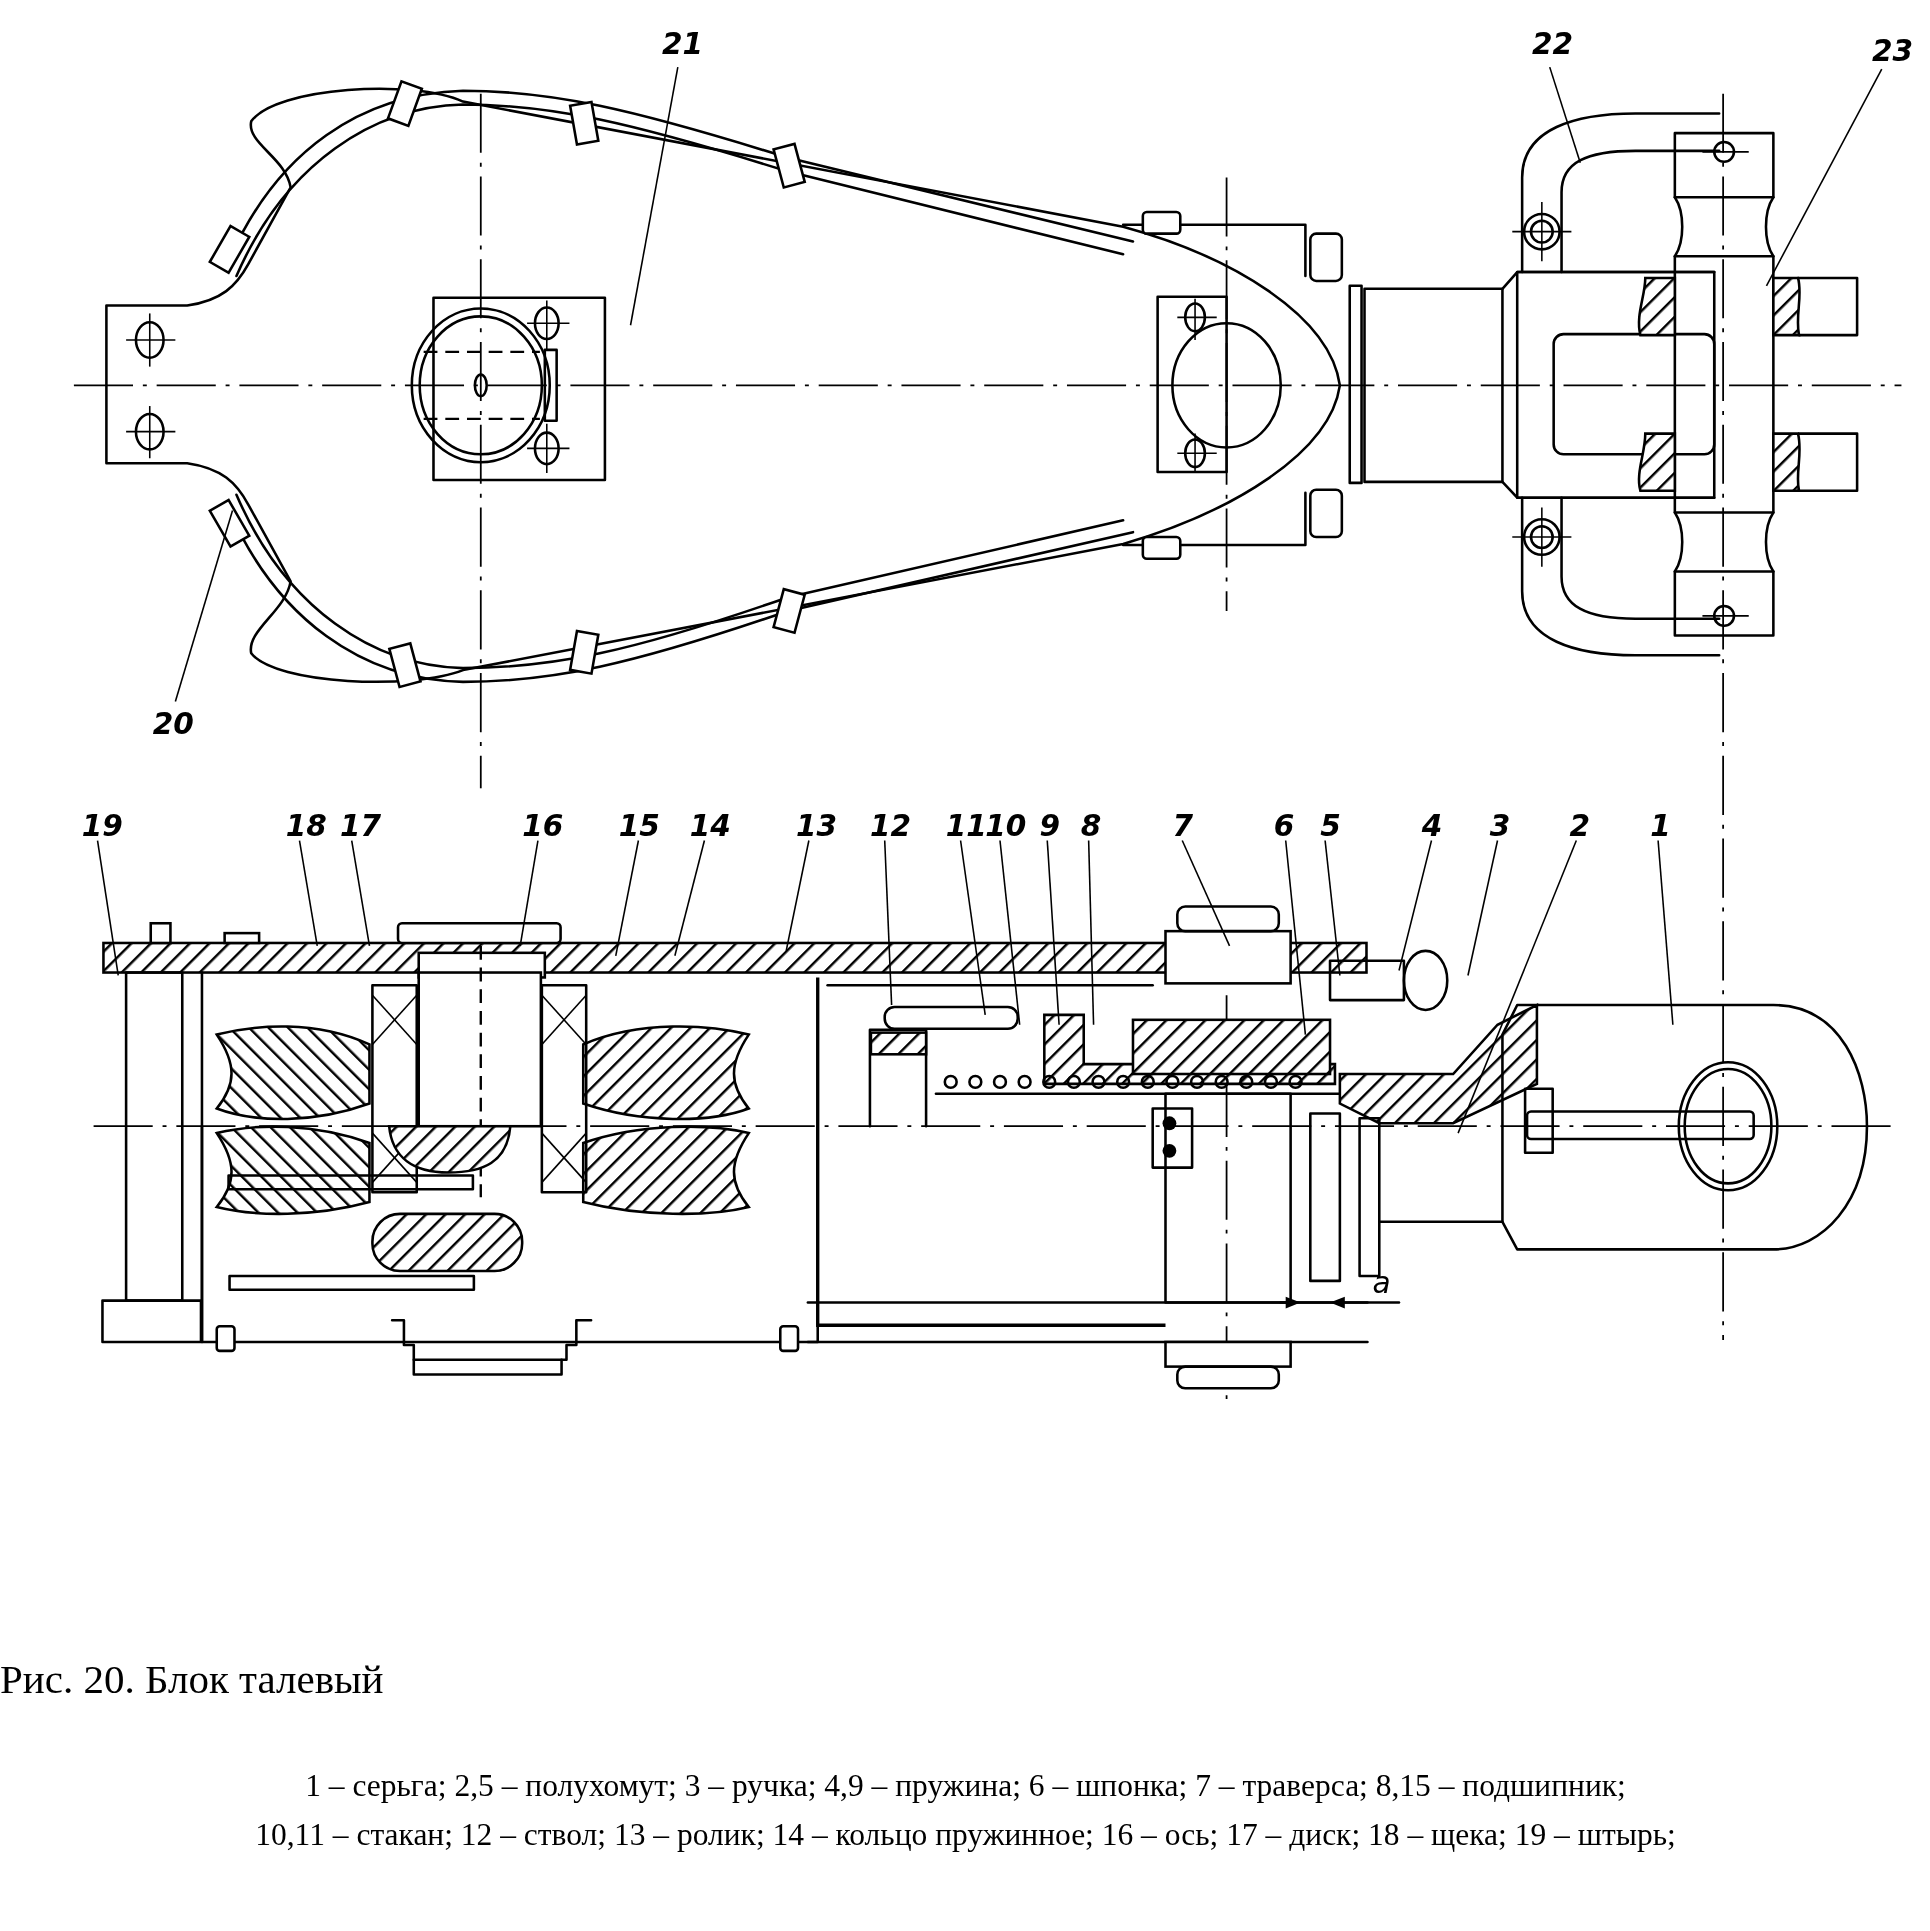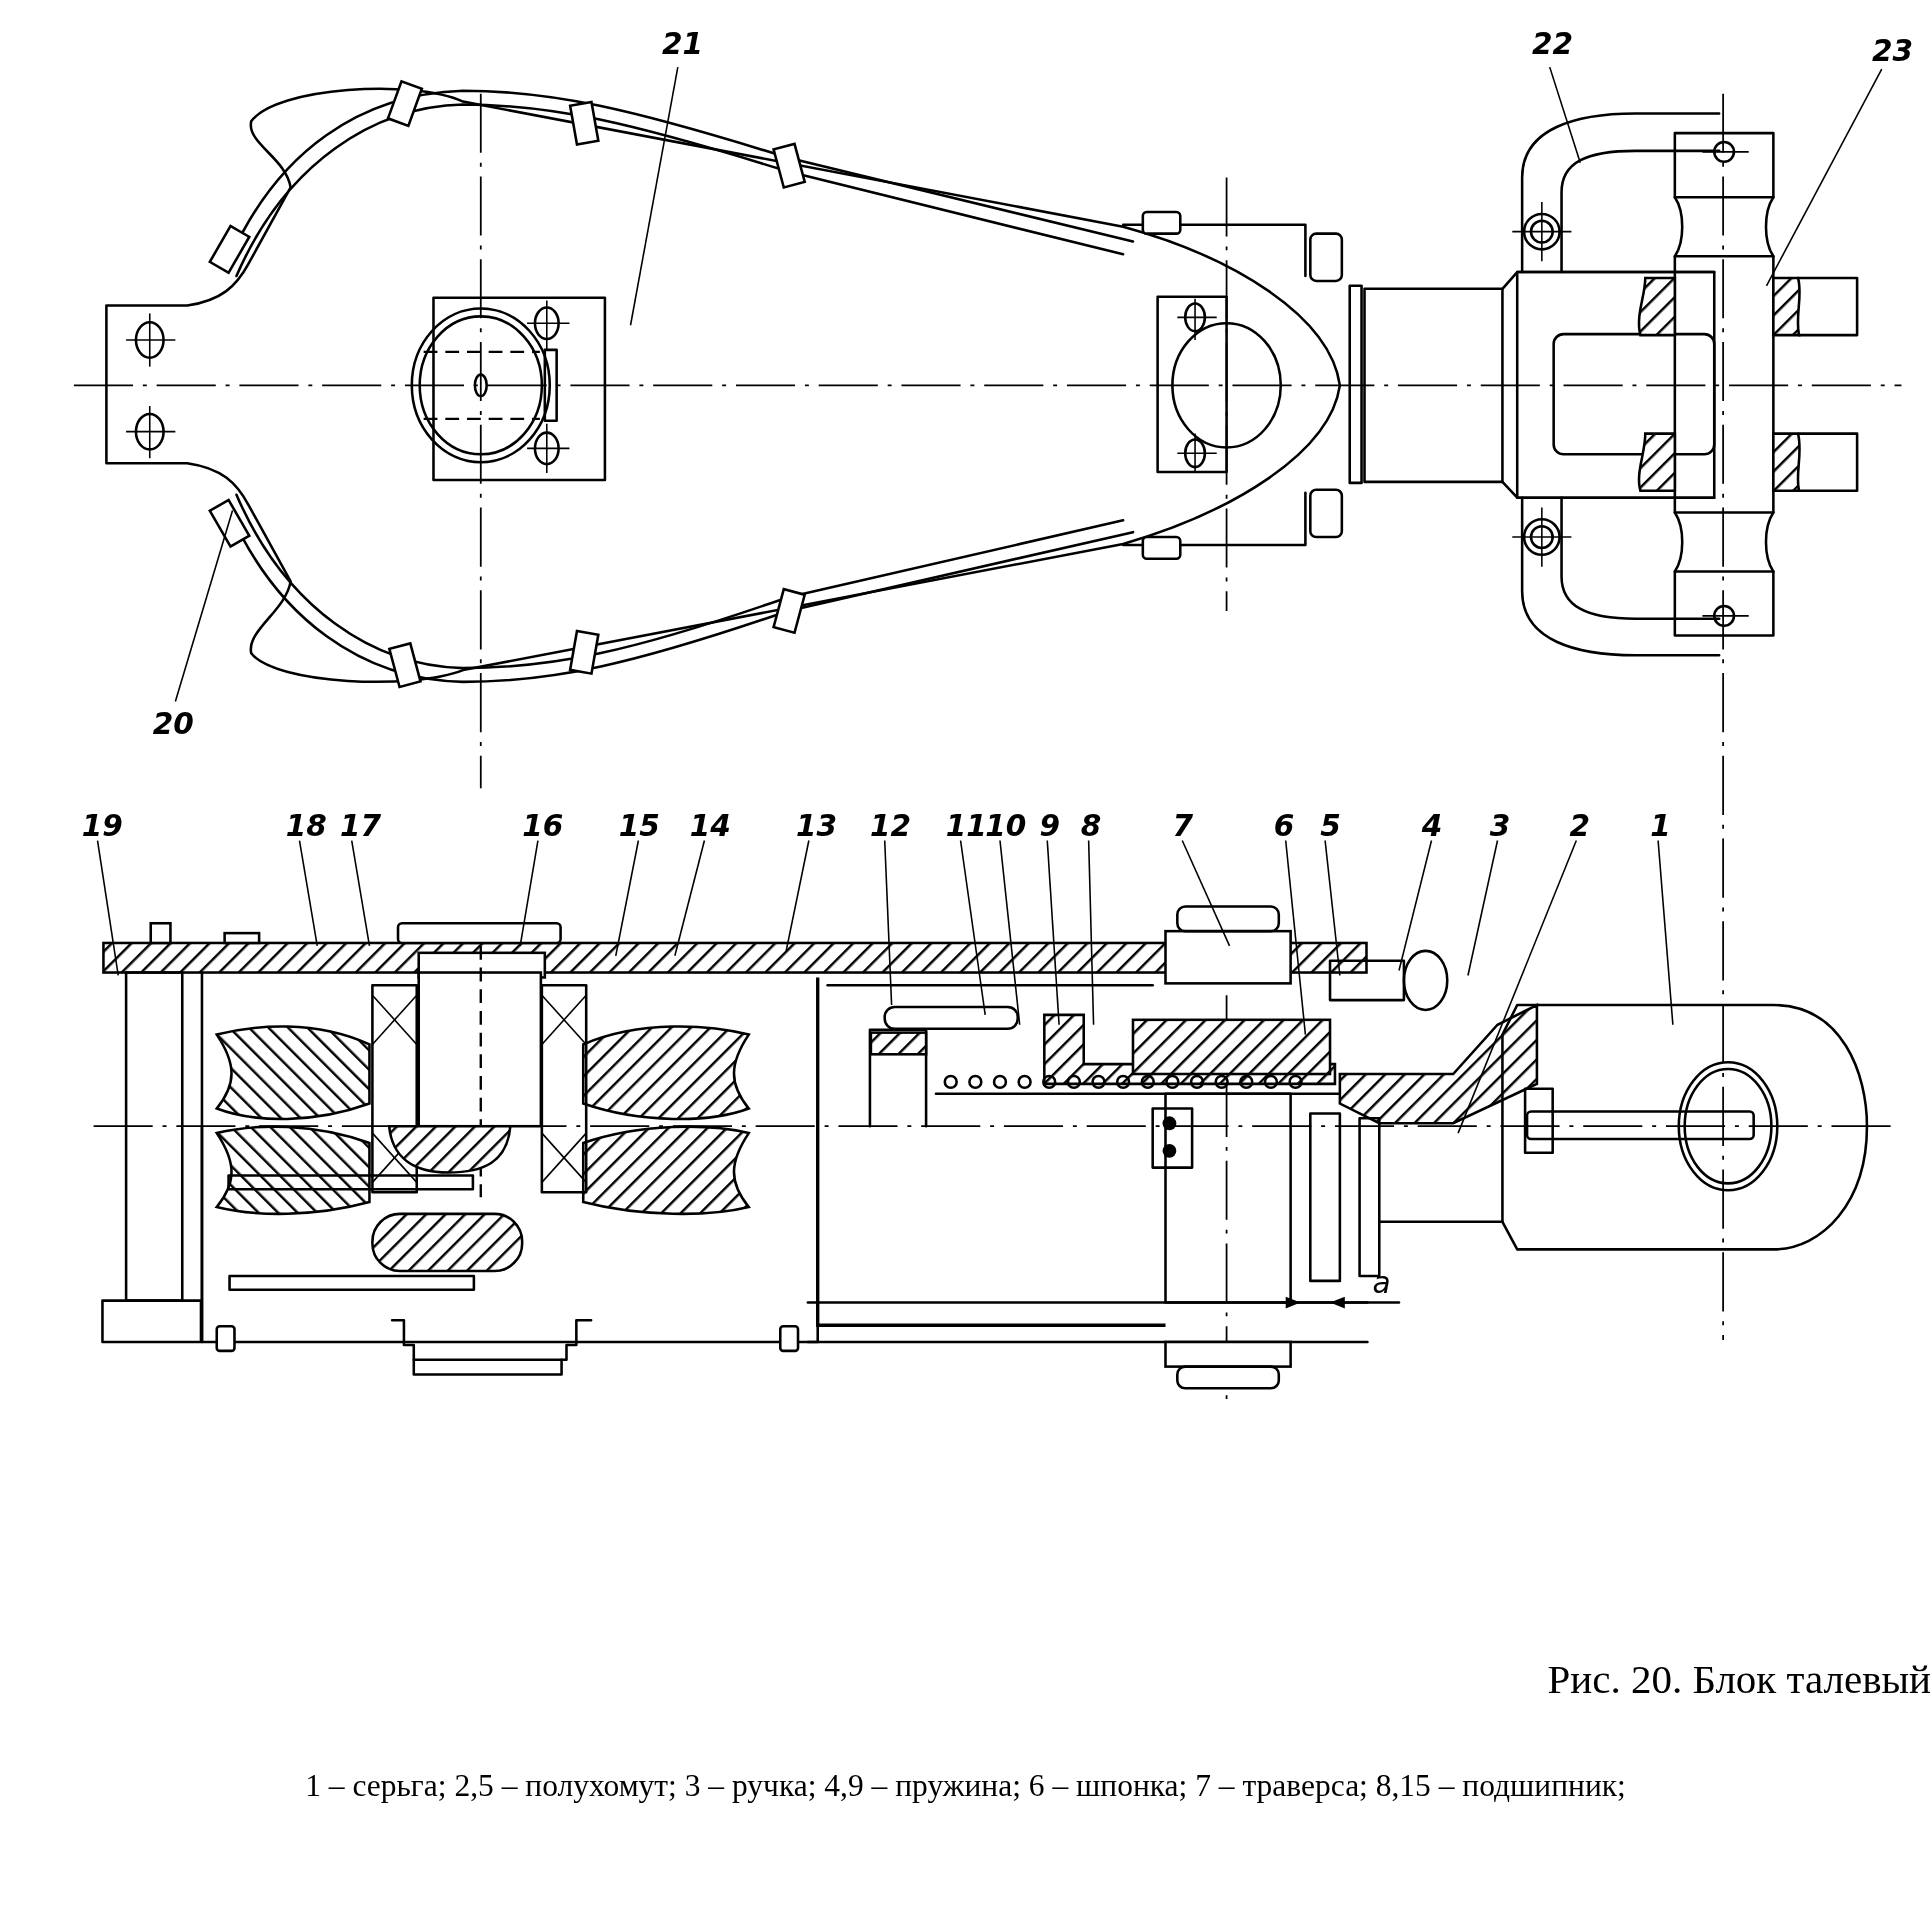--- a/index.html
+++ b/index.html
@@ -10,21 +10,21 @@
   #drawing .thin { stroke: #000; fill: none; stroke-width: 1.6; }
   #drawing .cl { stroke: #000; fill: none; stroke-width: 1.8; stroke-dasharray: 60 10 4 10; }
   #drawing .dash { stroke: #000; fill: none; stroke-width: 2.4; stroke-dasharray: 14 8; }
   #drawing .hatch { fill: url(#hatchPat); stroke: #000; stroke-width: 2.6; }
   #drawing .hatchR { fill: url(#hatchPatR); stroke: #000; stroke-width: 2.6; }
   #drawing .wf { fill: #fff; stroke: #000; stroke-width: 2.6; }
   #drawing .blk { fill: #000; stroke: none; }
   #drawing .lbl { font-family: "DejaVu Sans", sans-serif; font-style: italic; font-size: 30px; fill: #000; font-weight: bold; }
   #drawing .lblS { font-family: "DejaVu Sans", sans-serif; font-style: italic; font-size: 30px; fill: #000; }
   .caption-title {
-    position: absolute; left: 0; width: 1931px; top: 1655px; text-align: right;
+    position: absolute; left: 0; width: 1931px; top: 1655px; text-align: left;
     font-family: "Liberation Serif", serif; font-size: 41px; color: #000;
   }
   .legend {
     position: absolute; left: 0; width: 1931px; top: 1761px; text-align: center;
     font-family: "Liberation Serif", serif; font-size: 31.5px; line-height: 49px; color: #000;
   }
   .legend div { white-space: nowrap; }
 </style>
 </head>
 <body>
@@ -314,14 +314,15 @@
     <text class="lbl" x="1443" y="848">4</text>
     <text class="lbl" x="1512" y="848">3</text>
     <text class="lbl" x="1593" y="848">2</text>
     <text class="lbl" x="1675" y="848">1</text>
   </g>
 </svg>
 
 <div class="caption-title">Рис. 20. Блок талевый</div>
 <div class="legend">
   <div>1 – серьга; 2,5 – полухомут; 3 – ручка; 4,9 – пружина; 6 – шпонка; 7 – траверса; 8,15 – подшипник;</div>
+  <div>10,11 – стакан; 12 – ствол; 13 – ролик; 14 – кольцо пружинное; 16 – ось; 17 – диск; 18 – щека; 19 – штырь;</div>
 </div>
 
 
 </body></html>

